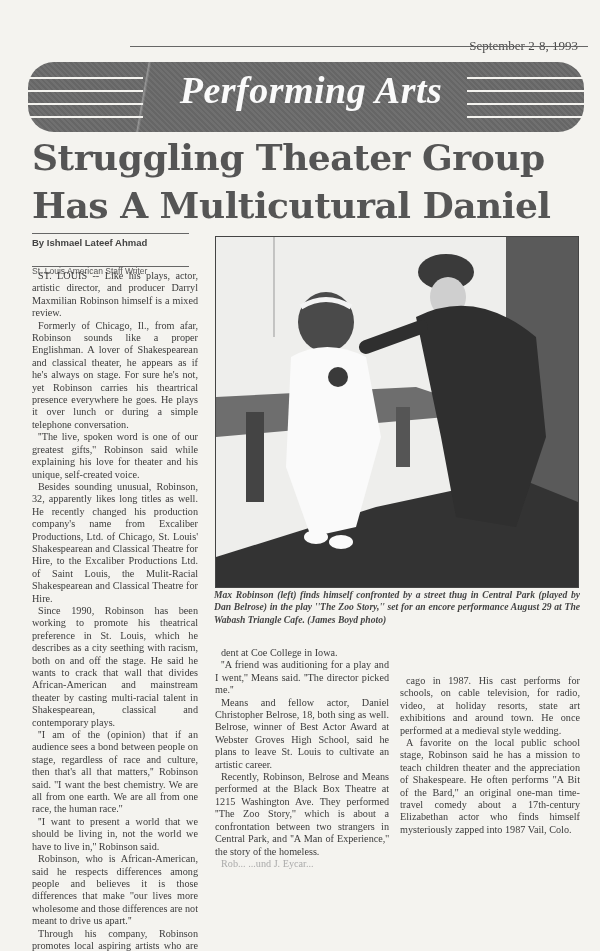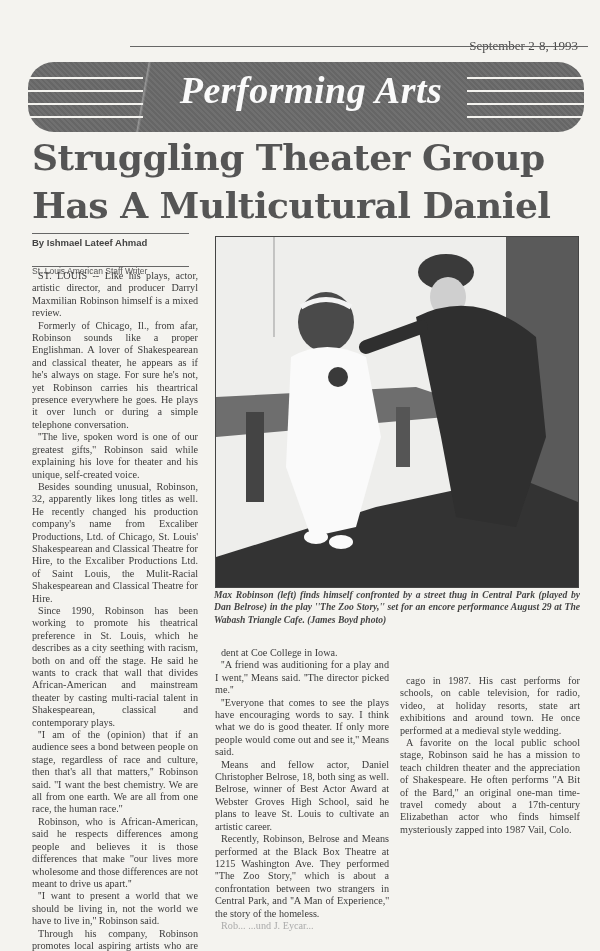--- a/index.html
+++ b/index.html
@@ -115,22 +115,22 @@
 </div>
 <div class="byline-rule-bot"></div>
 
 <div class="col col1">
   <p>ST. LOUIS -- Like his plays, actor, artistic director, and producer Darryl Maxmilian Robinson himself is a mixed review.</p>
   <p>Formerly of Chicago, Il., from afar, Robinson sounds like a proper Englishman. A lover of Shakespearean and classical theater, he appears as if he's always on stage. For sure he's not, yet Robinson carries his theartrical presence everywhere he goes. He plays it over lunch or during a simple telephone conversation.</p>
   <p>''The live, spoken word is one of our greatest gifts,'' Robinson said while explaining his love for theater and his unique, self-created voice.</p>
   <p>Besides sounding unusual, Robinson, 32, apparently likes long titles as well. He recently changed his production company's name from Excaliber Productions, Ltd. of Chicago, St. Louis' Shakespearean and Classical Theatre for Hire, to the Excaliber Productions Ltd. of Saint Louis, the Mulit-Racial Shakespearean and Classical Theatre for Hire.</p>
   <p>Since 1990, Robinson has been working to promote his theatrical preference in St. Louis, which he describes as a city seething with racism, both on and off the stage. He said he wants to crack that wall that divides African-American and mainstream theater by casting multi-racial talent in Shakespearean, classical and contemporary plays.</p>
   <p>''I am of the (opinion) that if an audience sees a bond between people on stage, regardless of race and culture, then that's all that matters,'' Robinson said. ''I want the best chemistry. We are all from one earth. We are all from one race, the human race.''</p>
+  <p>''I want to present a world that we should be living in, not the world we have to live in,'' Robinson said.</p>
   <p>Robinson, who is African-American, said he respects differences among people and believes it is those differences that make ''our lives more wholesome and those differences are not meant to drive us apart.''</p>
-  <p>''I want to present a world that we should be living in, not the world we have to live in,'' Robinson said.</p>
   <p>Through his company, Robinson promotes local aspiring artists who are overlooked. Actor Carey Means, 26, an ... said he discovered ... while a stu-</p>
 </div>
 
 <div class="photo">
   <svg width="362" height="350" viewBox="0 0 362 350">
     <rect x="0" y="0" width="362" height="350" fill="#eeeeec"></rect>
     <line x1="58" y1="0" x2="58" y2="100" stroke="#999" stroke-width="1"></line>
     <rect x="290" y="0" width="72" height="275" fill="#5a5a5a"></rect>
     <polygon points="0,320 160,270 300,240 362,265 362,350 0,350" fill="#333"></polygon>
     <polygon points="0,160 200,150 230,160 230,180 0,200" fill="#6e6e6e"></polygon>
@@ -147,21 +147,20 @@
     <ellipse cx="100" cy="300" rx="12" ry="7" fill="#fafafa"></ellipse>
     <ellipse cx="125" cy="305" rx="12" ry="7" fill="#fafafa"></ellipse>
   </svg>
 </div>
 
 <div class="caption">Max Robinson (left) finds himself confronted by a street thug in Central Park (played by Dan Belrose) in the play ''The Zoo Story,'' set for an encore performance August 29 at The Wabash Triangle Cafe. (James Boyd photo)</div>
 
 <div class="col col2">
   <p>dent at Coe College in Iowa.</p>
   <p>''A friend was auditioning for a play and I went,'' Means said. ''The director picked me.''</p>
-  <p>''Everyone that comes to see the plays have encouraging words to say. I think what we do is good theater. If only more people would come out and see it,'' Means said.</p>
   <p>Means and fellow actor, Daniel Christopher Belrose, 18, both sing as well. Belrose, winner of Best Actor Award at Webster Groves High School, said he plans to leave St. Louis to cultivate an artistic career.</p>
   <p>Recently, Robinson, Belrose and Means performed at the Black Box Theatre at 1215 Washington Ave. They performed ''The Zoo Story,'' which is about a confrontation between two strangers in Central Park, and ''A Man of Experience,'' the story of the homeless.</p>
   <p class="faded">Rob...    ...und J. Eycar...</p>
 </div>
 
 <div class="col col3">
   <p>cago in 1987. His cast performs for schools, on cable television, for radio, video, at holiday resorts, state art exhibitions and around town. He once performed at a medieval style wedding.</p>
   <p>A favorite on the local public school stage, Robinson said he has a mission to teach children theater and the appreciation of Shakespeare. He often performs ''A Bit of the Bard,'' an original one-man time-travel comedy about a 17th-century Elizabethan actor who finds himself mysteriously zapped into 1987 Vail, Colo.</p>
 </div>
 

